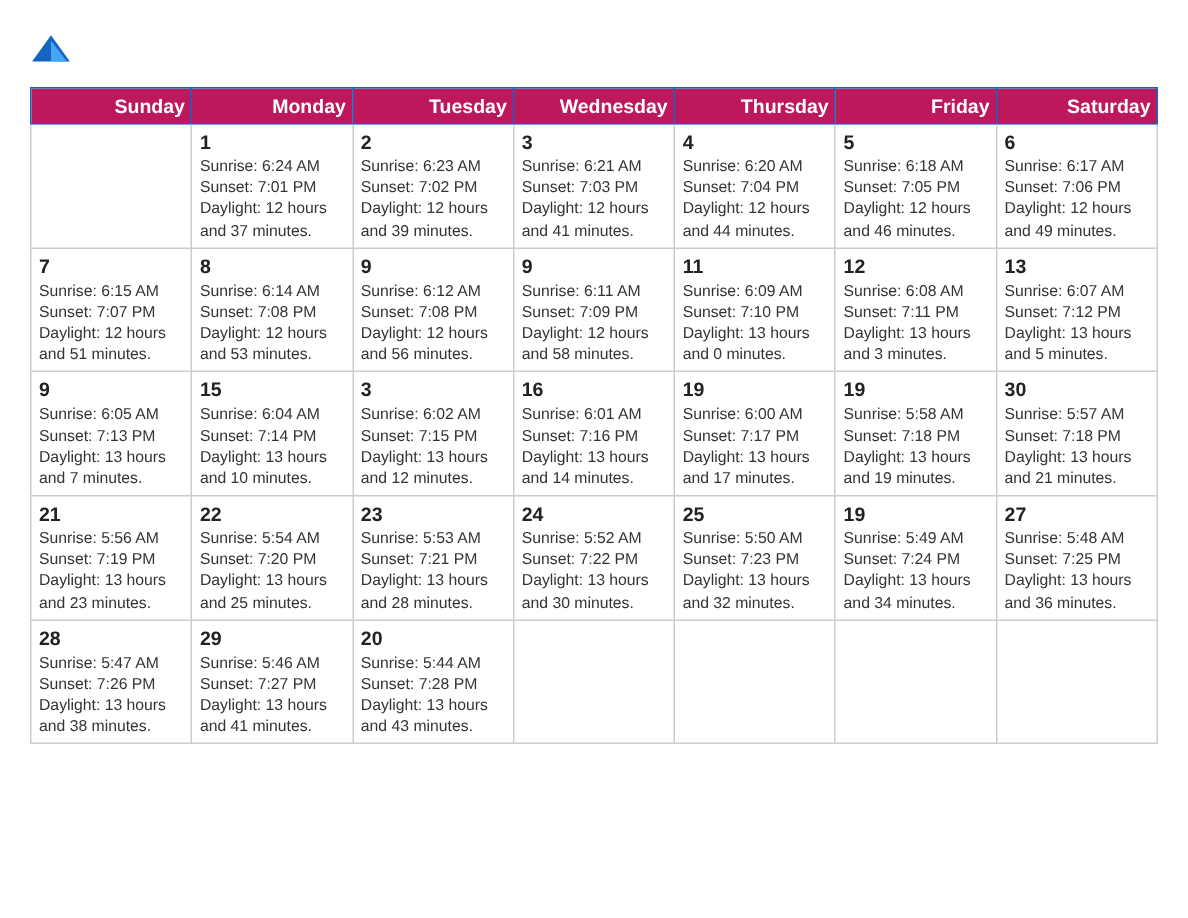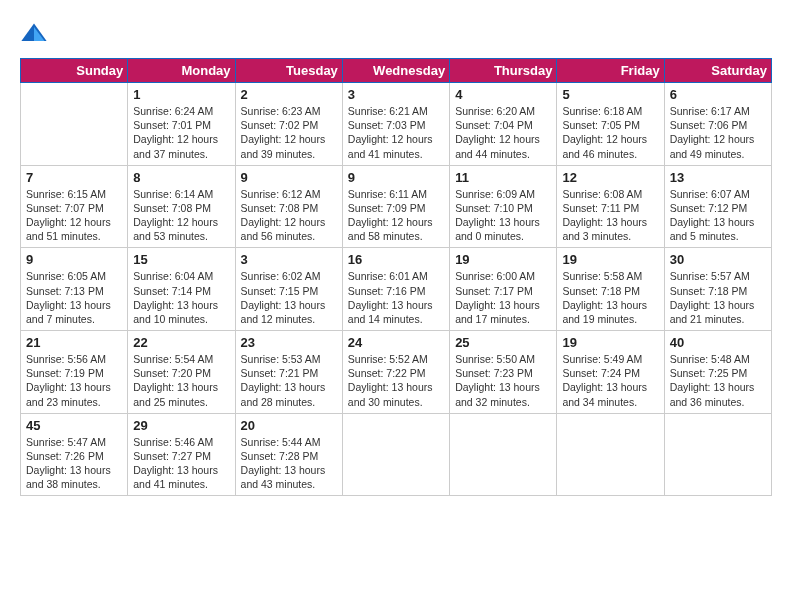--- a/index.html
+++ b/index.html
@@ -224,27 +224,27 @@
         </td>
         <td>
           <span class="day-number">25</span>
           <div class="day-info">Sunrise: 5:50 AM<br>Sunset: 7:23 PM<br>Daylight: 13 hours<br> and 32 minutes.</div>
         </td>
         <td>
           <span class="day-number">19</span>
           <div class="day-info">Sunrise: 5:49 AM<br>Sunset: 7:24 PM<br>Daylight: 13 hours<br> and 34 minutes.</div>
         </td>
         <td>
-          <span class="day-number">40</span>
+          <span class="day-number">27</span>
           <div class="day-info">Sunrise: 5:48 AM<br>Sunset: 7:25 PM<br>Daylight: 13 hours<br> and 36 minutes.</div>
         </td>
       </tr>
       <tr>
         <td>
-          <span class="day-number">45</span>
+          <span class="day-number">28</span>
           <div class="day-info">Sunrise: 5:47 AM<br>Sunset: 7:26 PM<br>Daylight: 13 hours<br> and 38 minutes.</div>
         </td>
         <td>
           <span class="day-number">29</span>
           <div class="day-info">Sunrise: 5:46 AM<br>Sunset: 7:27 PM<br>Daylight: 13 hours<br> and 41 minutes.</div>
         </td>
         <td>
           <span class="day-number">20</span>
           <div class="day-info">Sunrise: 5:44 AM<br>Sunset: 7:28 PM<br>Daylight: 13 hours<br> and 43 minutes.</div>
         </td>

